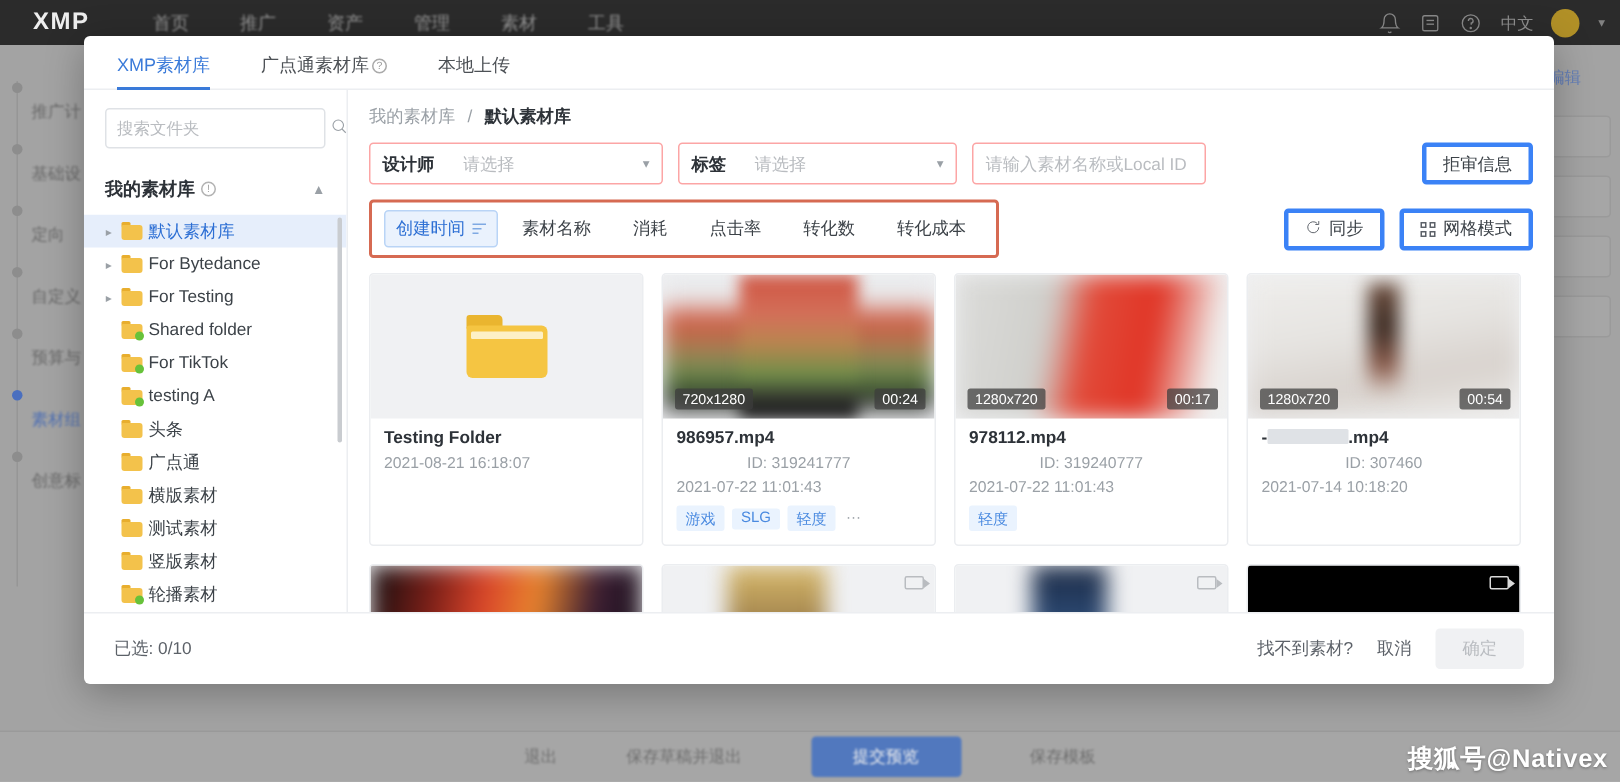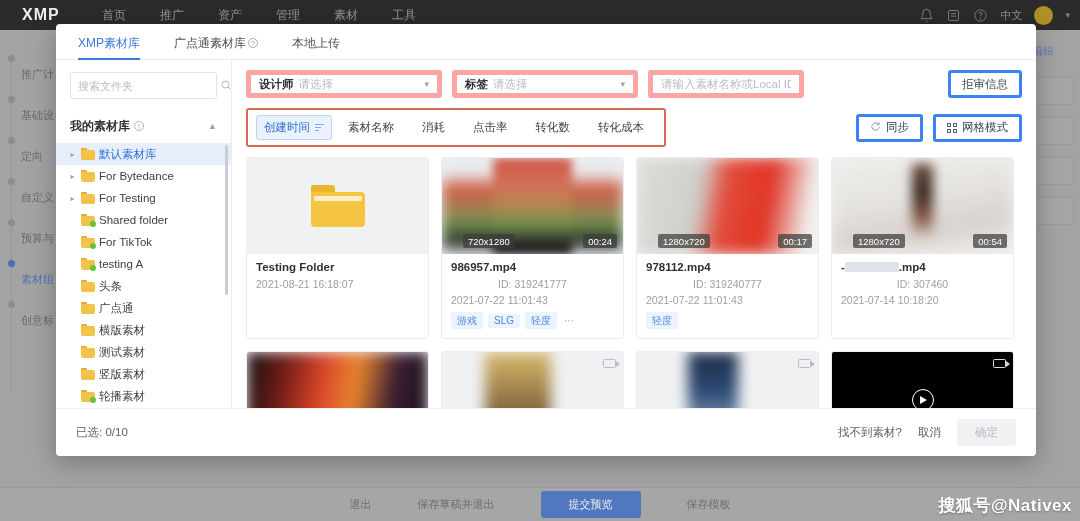--- a/index.html
+++ b/index.html
@@ -181,22 +181,22 @@
   }
 
   
   .content { flex: 1; min-width: 0; display: flex; flex-direction: column; padding: 10px 14px 0 14px; }
   .crumb { font-size: 11.5px; color: #9aa0a6; margin-bottom: 10px; }
   .crumb b { color: #2d3238; font-weight: bold; }
   .crumb .sep { margin: 0 5px; }
 
   .filters { display: flex; align-items: center; gap: 10px; margin-bottom: 10px; }
   .fld {
-    height: 28px; border: 5px solid #fca5a5; border-radius: 3px;
-    display: flex; align-items: center; padding: 0 8px; gap: 5px;
+    height: 28px; border: 1px solid #fca5a5; border-radius: 3px;
+    display: flex; align-items: center; padding: 0 8px; gap: 19px;
     font-size: 11.5px; background: #fff;
   }
   .fld.sel1 { width: 196px; }
   .fld.sel2 { width: 186px; }
   .fld.kw { width: 156px; }
   .fld .lab { color: #2d3238; font-weight: bold; white-space: nowrap; }
   .fld .ph { color: #b9bcc0; flex: 1; white-space: nowrap; overflow: hidden; }
   .fld .dn { color: #9aa0a6; font-size: 9px; }
   .btn-outline {
     height: 28px; border: 3px solid #3b82f6; border-radius: 3px;
@@ -249,21 +249,21 @@
   }
   .bigfolder .fl {
     position: absolute; left: 3px; top: 11px; width: 48px; height: 5px;
     background: #fdf0c6; border-radius: 1px;
   }
   .blurimg { position: absolute; inset: 0; filter: blur(7px); }
   .badge {
     position: absolute; font-size: 9.5px; color: #fff;
     background: rgba(60,60,60,.72); padding: 1.5px 5px; border-radius: 2px;
   }
-  .badge.dim { left: 21px; bottom: 6px; }
+  .badge.dim { left: 8px; bottom: 6px; }
   .badge.dur { right: 6px; bottom: 6px; }
   .cinfo { padding: 7px 9px 9px 9px; }
   .cname {
     font-size: 11.5px; color: #2d3238; font-weight: bold;
     margin-bottom: 5px; white-space: nowrap; overflow: hidden;
   }
   .cname .redact {
     display: inline-block; width: 54px; height: 10px;
     background: #dfe2e6; vertical-align: -1px; border-radius: 1px;
   }
@@ -548,20 +548,25 @@
                 <i class="g"></i>
               </span>
             <span>轮播素材</span>
           </div>
           <div class="ftree-scroll"></div>
         </div>
       </div>
 
       <div class="content">
 
+        <div class="crumb">
+          <span>我的素材库</span>
+          <span class="sep">/</span>
+          <b>默认素材库</b>
+        </div>
 
         <div class="filters">
           <div class="fld sel1">
             <span class="lab">设计师</span>
             <span class="ph">请选择</span>
             <span class="dn">▾</span>
           </div>
           <div class="fld sel2">
             <span class="lab">标签</span>
             <span class="ph">请选择</span>

